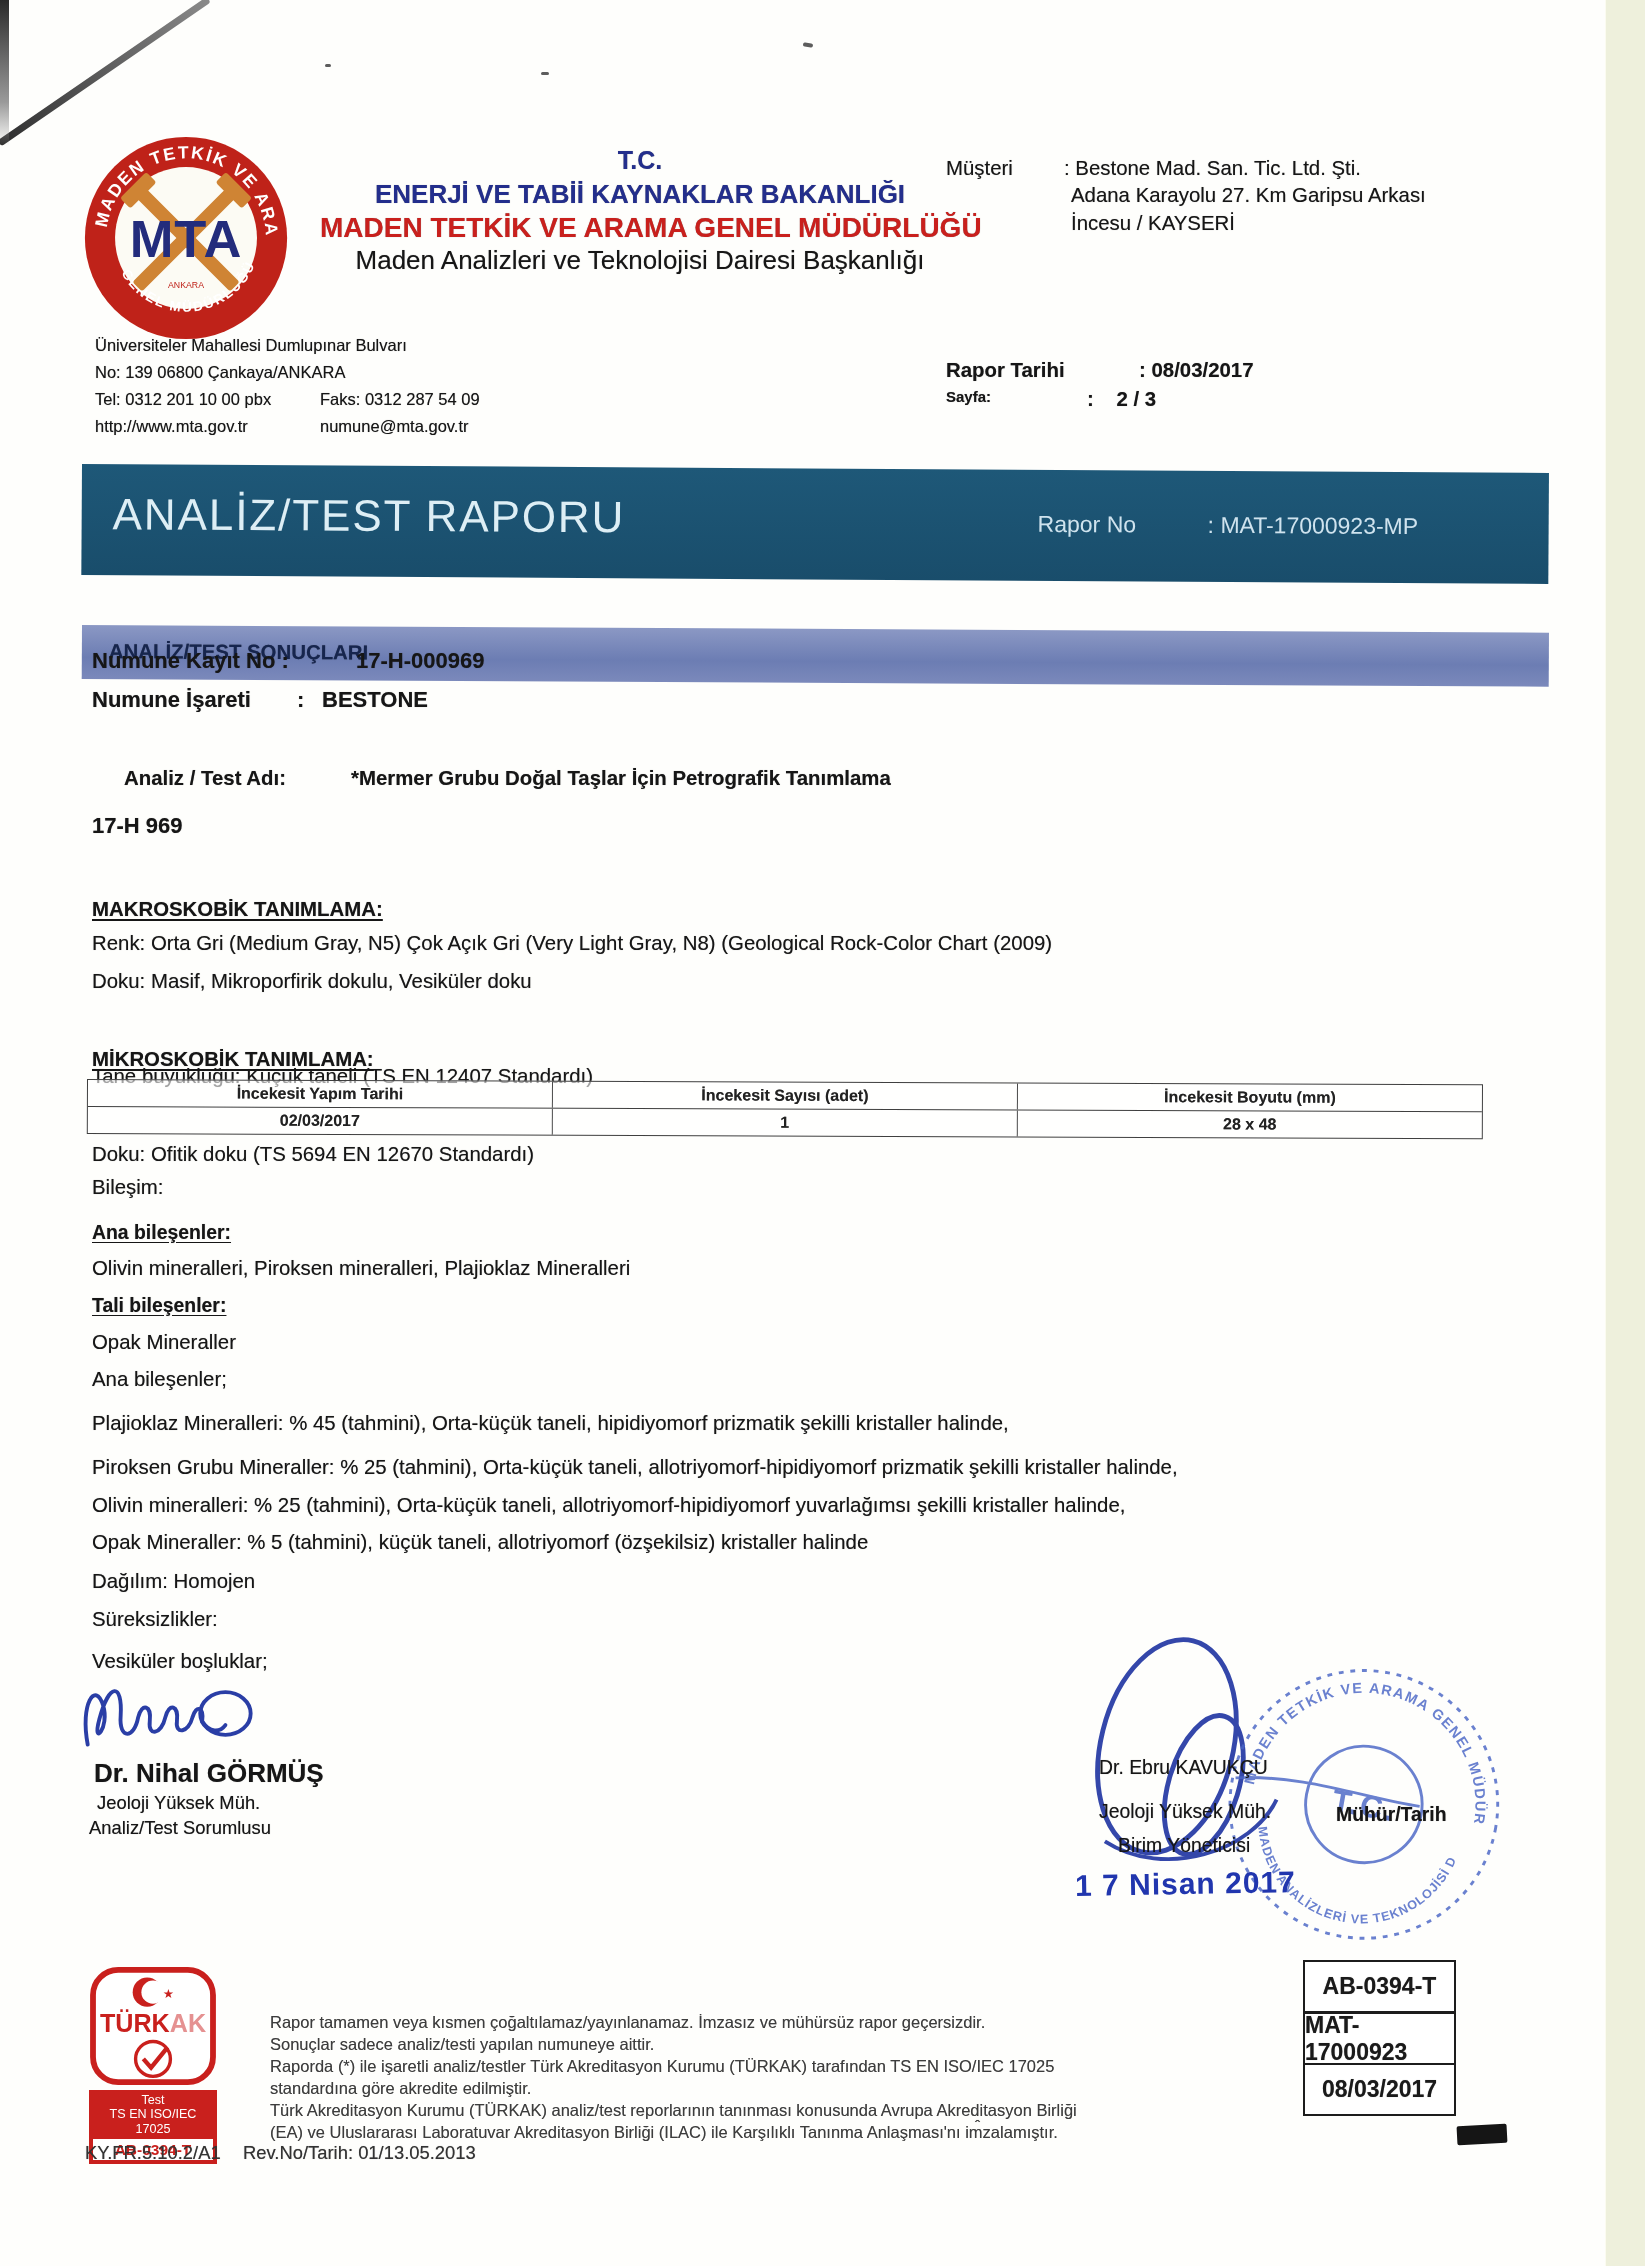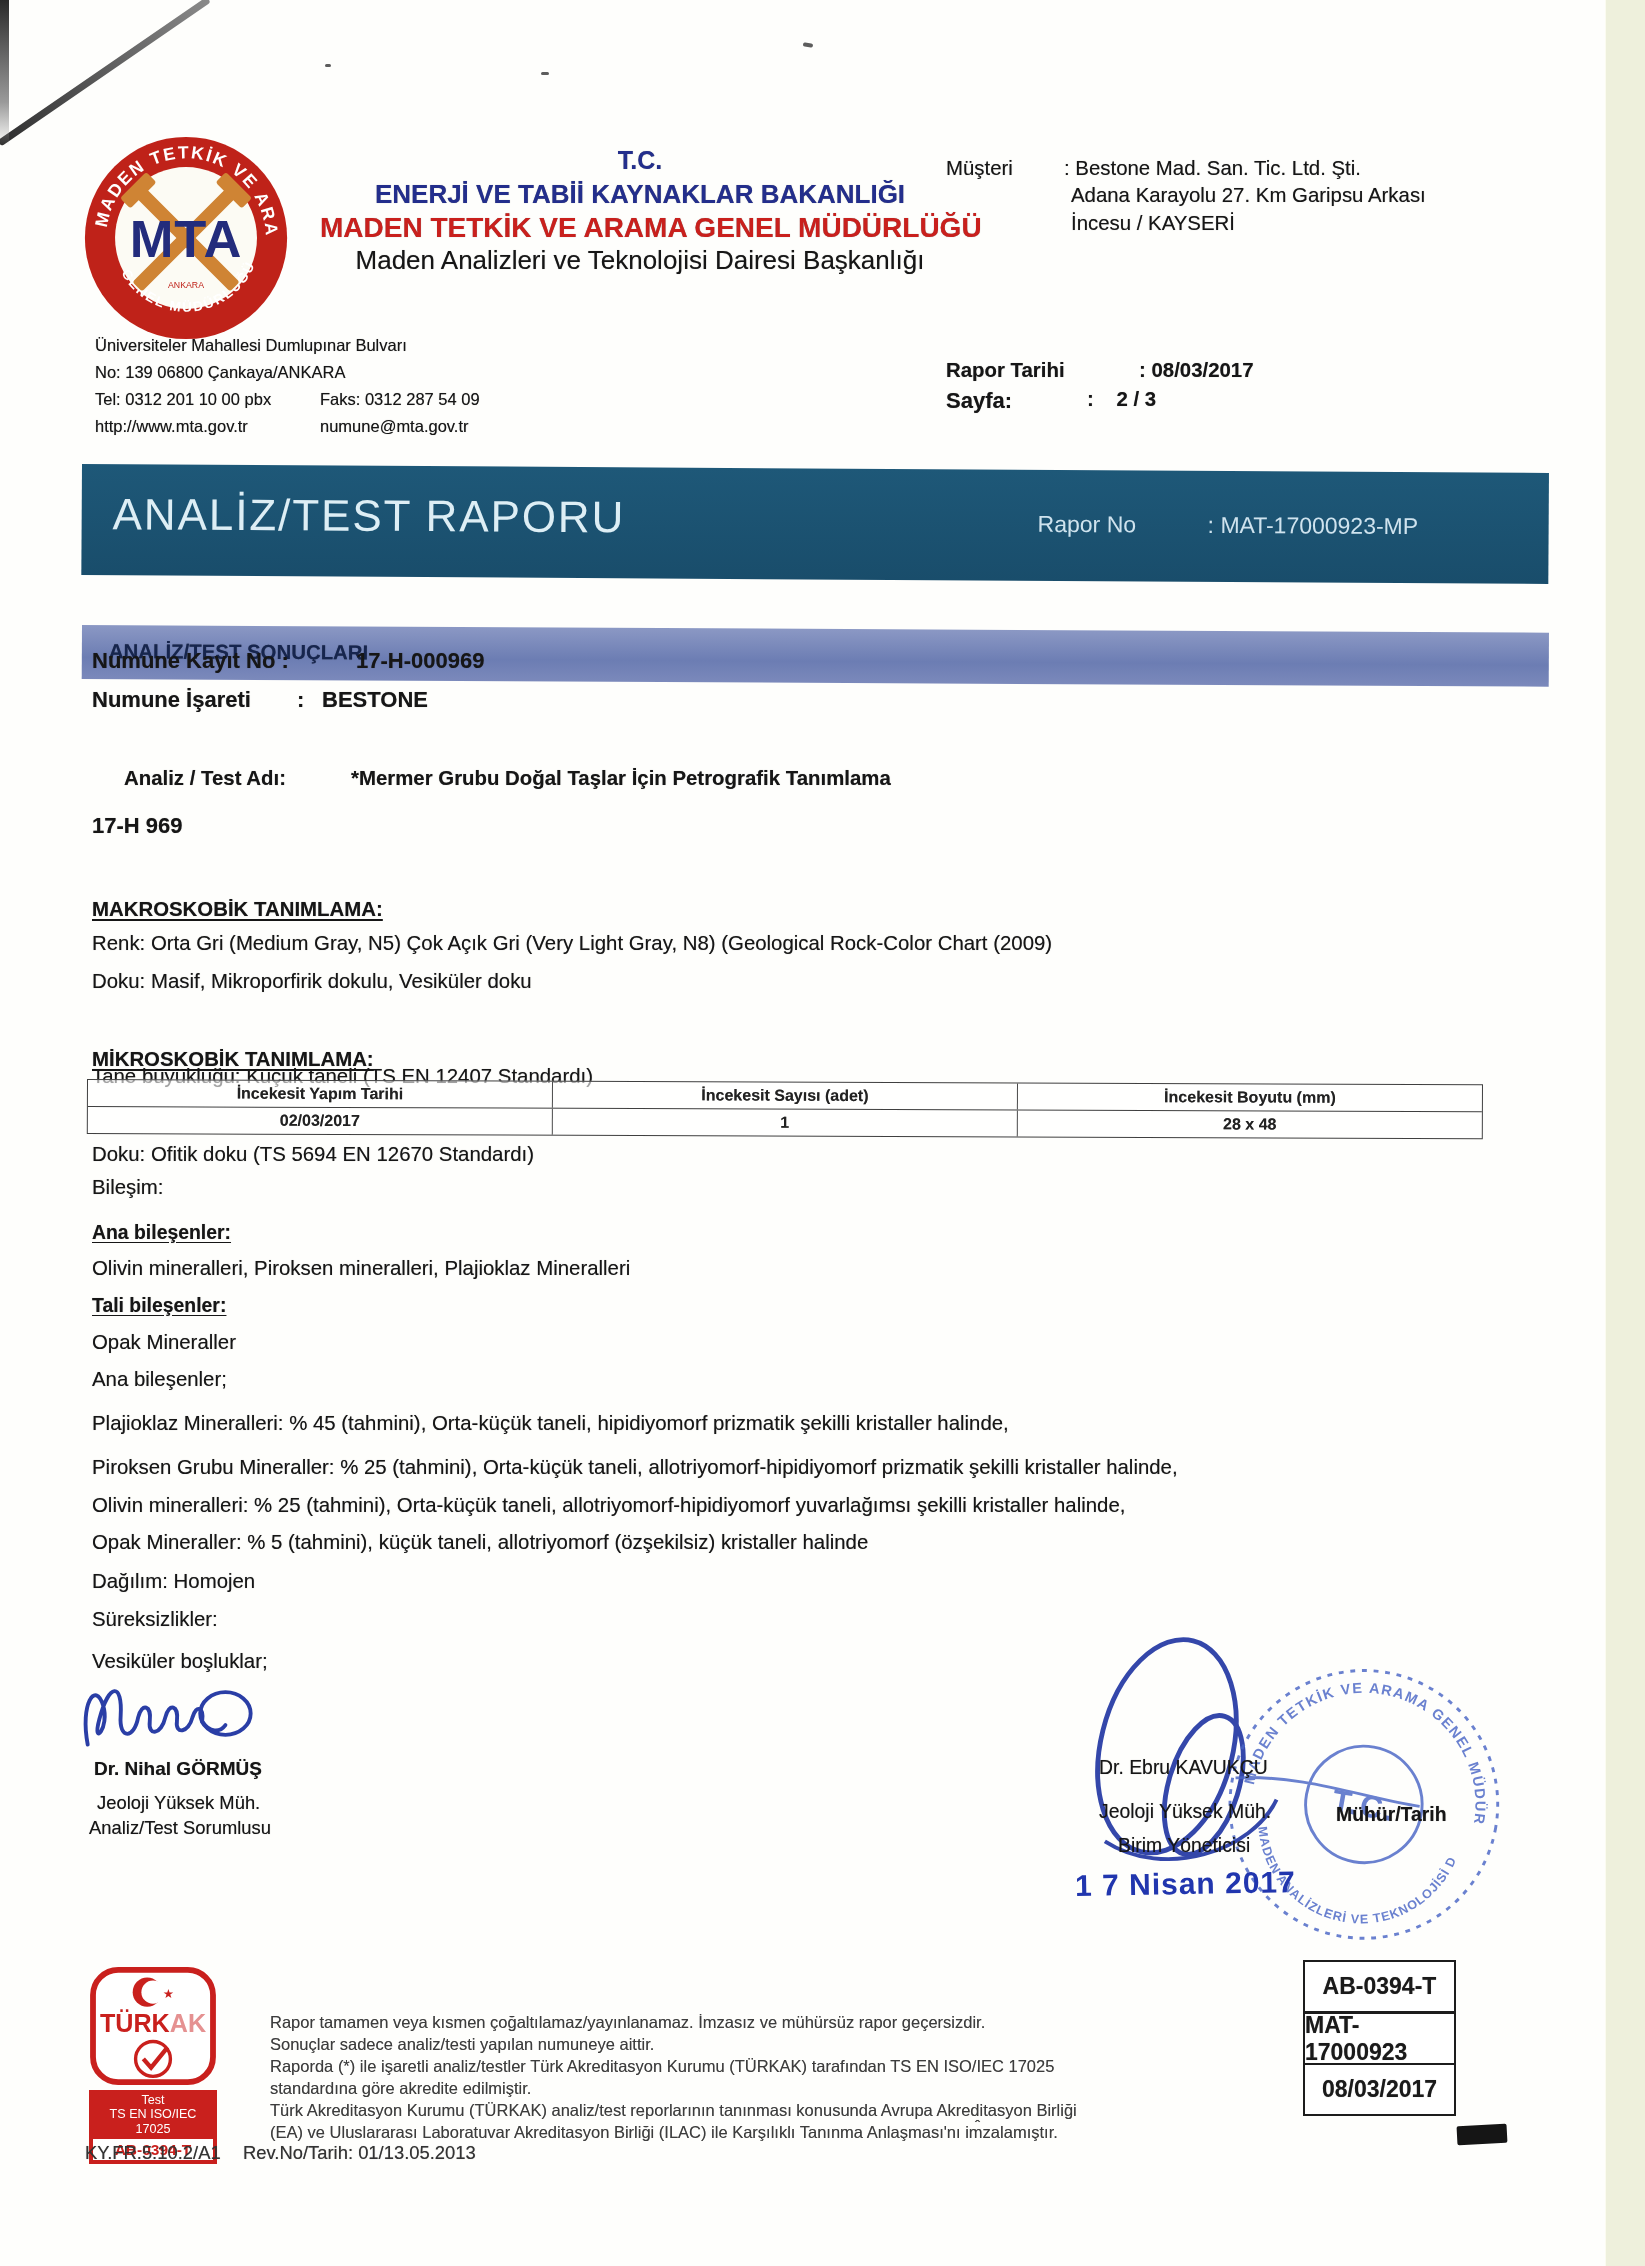--- a/index.html
+++ b/index.html
@@ -99,21 +99,21 @@
 
   <div class="t" style="left:95px;top:336px;font-size:16.5px;">Üniversiteler Mahallesi Dumlupınar Bulvarı</div>
   <div class="t" style="left:95px;top:363px;font-size:16.5px;">No: 139 06800 Çankaya/ANKARA</div>
   <div class="t" style="left:95px;top:390px;font-size:16.5px;">Tel: 0312 201 10 00 pbx</div>
   <div class="t" style="left:320px;top:390px;font-size:16.5px;">Faks: 0312 287 54 09</div>
   <div class="t" style="left:95px;top:417px;font-size:16.5px;">http://www.mta.gov.tr</div>
   <div class="t" style="left:320px;top:417px;font-size:16.5px;">numune@mta.gov.tr</div>
 
   <div class="t b" style="left:946px;top:359px;font-size:20.4px;">Rapor Tarihi</div>
   <div class="t b" style="left:1139px;top:359px;font-size:20.4px;">: 08/03/2017</div>
-  <div class="t b" style="left:946px;top:388px;font-size:22px;">Sayfa:</div>
+  <div class="t b" style="left:946px;top:388px;font-size:15px;">Sayfa:</div>
   <div class="t b" style="left:1087px;top:388px;font-size:20.4px;">:    2 / 3</div>
 
   <div class="banner">
     <div class="t" style="left:31px;top:25px;font-size:44px;color:#ddeef5;letter-spacing:1.9px;text-shadow:none;">ANALİZ/TEST RAPORU</div>
     <div class="t" style="left:956px;top:41px;font-size:23px;color:#cfe3ee;text-shadow:none;">Rapor No</div>
     <div class="t" style="left:1126px;top:41px;font-size:23px;color:#cfe3ee;text-shadow:none;">: MAT-17000923-MP</div>
   </div>
 
   <div class="band">
     <div class="t b" style="left:27px;top:14.6px;font-size:20.4px;color:#16254e;">ANALİZ/TEST SONUÇLARI</div>
@@ -163,21 +163,21 @@
   <div class="t body-line" style="left:92px;top:1608px;">Süreksizlikler:</div>
   <div class="t body-line" style="left:92px;top:1650px;">Vesiküler boşluklar;</div>
 
   <svg style="left:78px;top:1665px;" width="194" height="97" viewBox="0 0 200 100">
     <g stroke="#2a3ea6" stroke-width="4" fill="none" stroke-linecap="round">
       <path d="M10,82 C2,40 18,16 26,42 C33,64 14,86 22,56 C32,18 46,18 44,52 C42,78 58,76 62,54 C66,38 76,42 74,58 C72,74 86,72 90,54 C94,38 104,42 102,58 C100,72 114,70 118,54 C122,40 130,44 128,58"></path>
       <ellipse cx="152" cy="50" rx="26" ry="22"></ellipse>
       <path d="M128,58 C136,70 146,70 152,62"></path>
     </g>
   </svg>
-  <div class="t b" style="left:94px;top:1758px;font-size:19px;">Dr. Nihal GÖRMÜŞ</div>
+  <div class="t b" style="left:94px;top:1758px;font-size:26px;">Dr. Nihal GÖRMÜŞ</div>
   <div class="t" style="left:97px;top:1792px;font-size:18.4px;">Jeoloji Yüksek Müh.</div>
   <div class="t" style="left:89px;top:1817px;font-size:18.4px;">Analiz/Test Sorumlusu</div>
 
   <svg style="left:1058px;top:1591px;" width="505" height="388" viewBox="0 0 520 400">
     <g stroke="#2a3ea6" stroke-width="5" fill="none" opacity="0.95">
       <ellipse cx="112" cy="160" rx="68" ry="112" transform="rotate(14 112 160)"></ellipse>
       <ellipse cx="150" cy="200" rx="36" ry="74" transform="rotate(17 150 200)"></ellipse>
       <path d="M48,258 C110,298 200,268 225,215" stroke-width="4"></path>
     </g>
     <g transform="rotate(10 315 220)" opacity="0.82">

